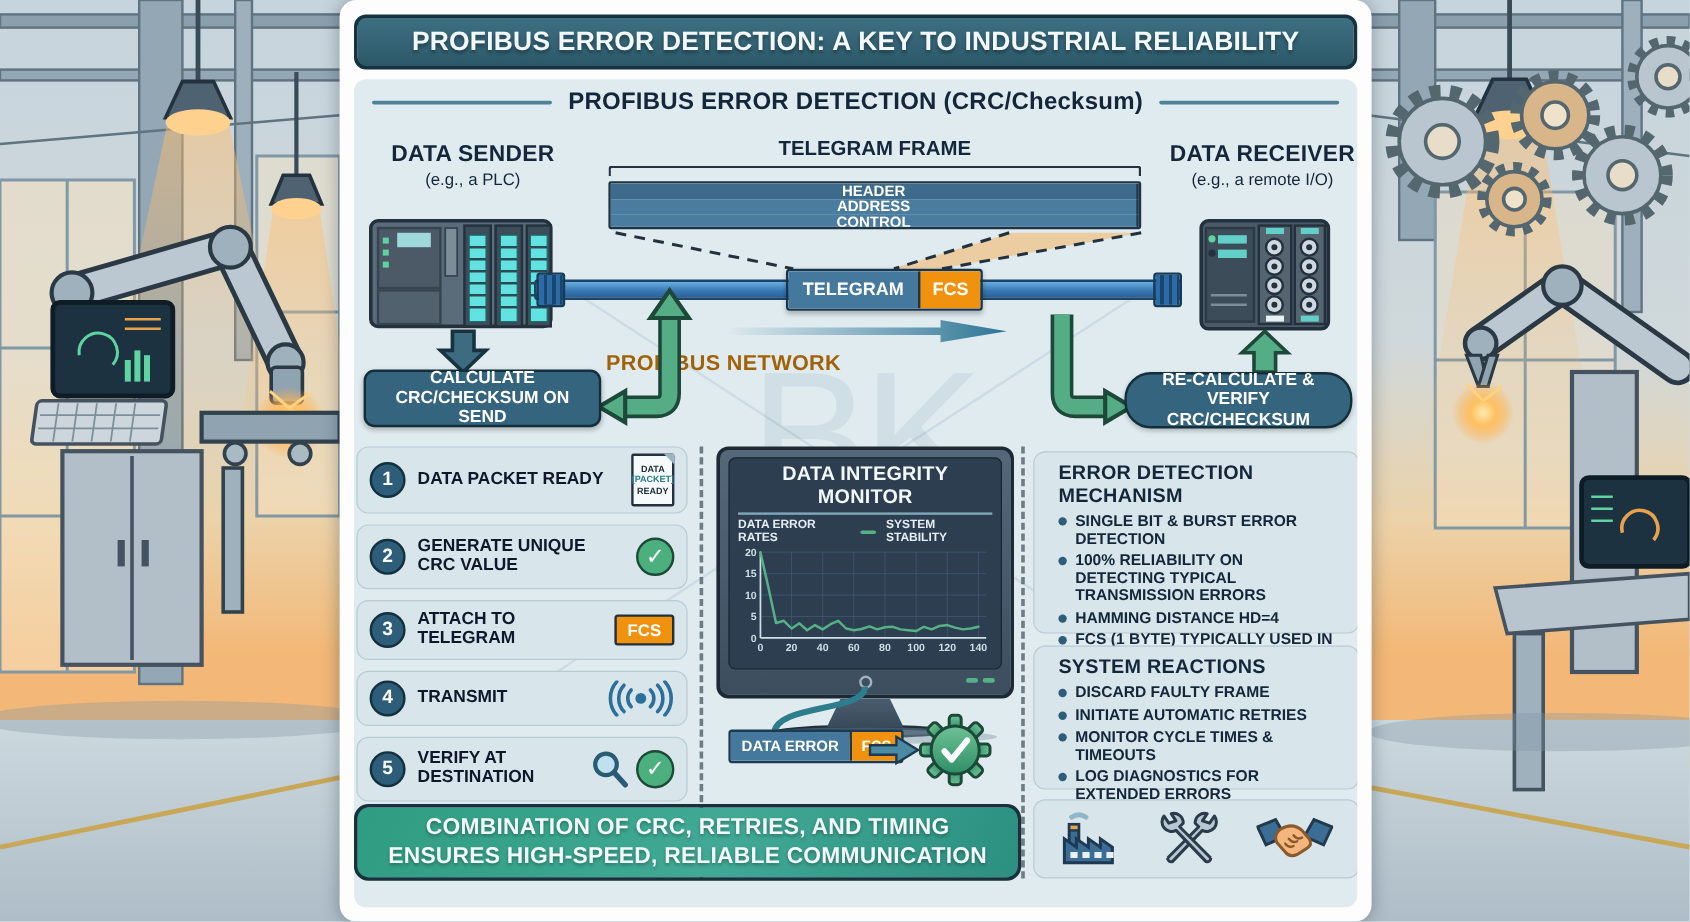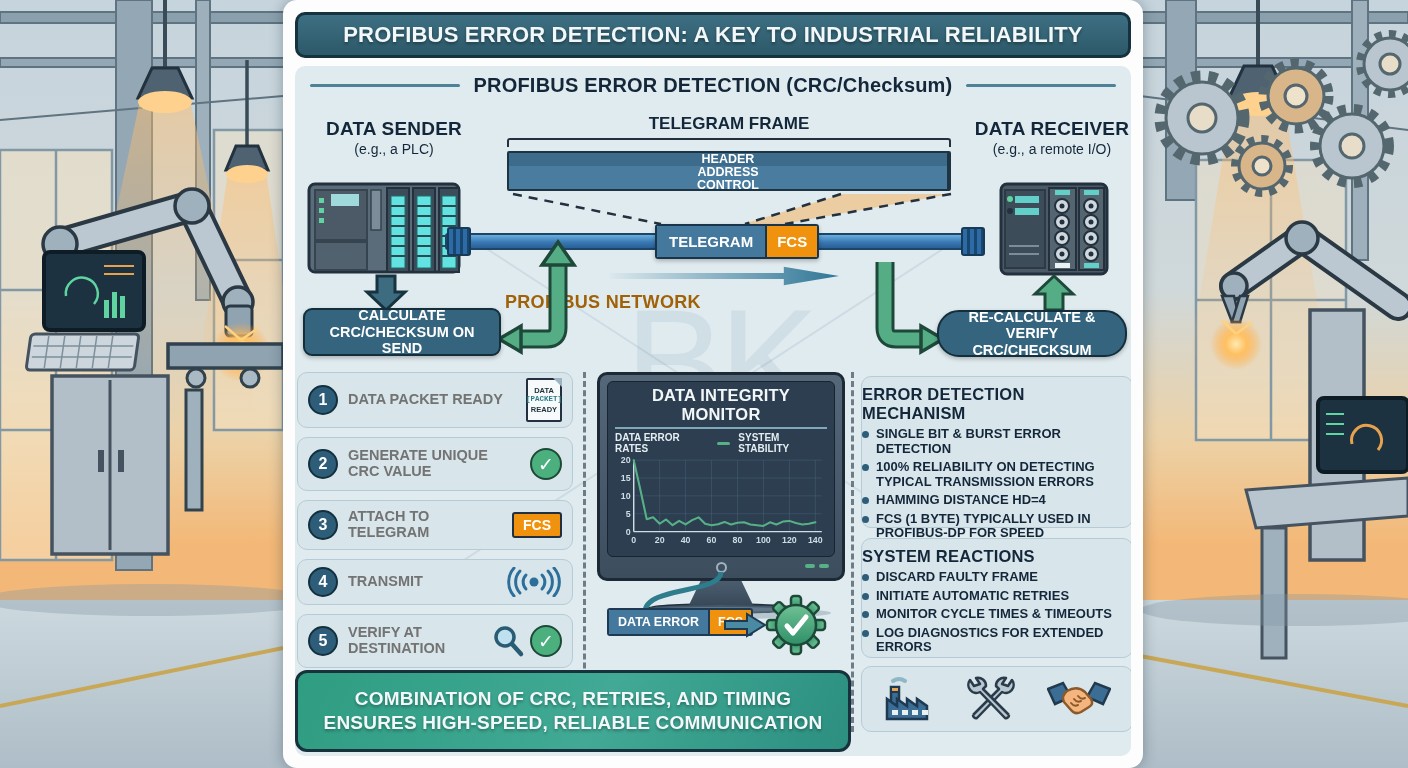--- a/index.html
+++ b/index.html
@@ -64,32 +64,32 @@
   
   .vdivider{top:306px;height:360px;border-left:3px dashed #31414e;opacity:.65;}
 
   #steps{left:2px;top:306px;width:276px;display:flex;flex-direction:column;gap:9px;}
   .step{background:#d8e5ea;border:1.5px solid #b6ccd4;border-radius:10px;display:flex;align-items:center;
         gap:10px;padding:4px 10px;}
   .step:nth-child(1){min-height:56px;}.step:nth-child(2){min-height:54px;}
   .step:nth-child(3){min-height:50px;}.step:nth-child(4){min-height:46px;}.step:nth-child(5){min-height:54px;}
   .stepnum{width:30px;height:30px;min-width:30px;border-radius:50%;background:#2d5d78;border:2px solid #13303e;
            color:#fff;font-weight:bold;font-size:16px;display:flex;align-items:center;justify-content:center;}
-  .steplabel{flex:1;font-weight:bold;font-size:14.5px;color:#737373;line-height:1.08;}
+  .steplabel{flex:1;font-weight:bold;font-size:14.5px;color:#0f172a;line-height:1.08;}
   .stepicon{display:flex;align-items:center;gap:5px;}
   .chk{width:32px;height:32px;border-radius:50%;background:#4cb07e;border:2.5px solid #1d4a38;
        display:flex;align-items:center;justify-content:center;color:#fff;font-weight:bold;font-size:19px;}
   .fcschip{background:#f0920e;border:2px solid #203040;border-radius:3px;color:#fff;font-weight:bold;
            font-size:14px;padding:3px 9px;}
   .doc{width:36px;height:44px;background:#f6fafb;border:2px solid #22313d;border-radius:2px;position:relative;
        display:flex;flex-direction:column;align-items:center;justify-content:center;font-weight:bold;
        font-size:7.5px;color:#22313d;line-height:1.25;}
   .doc:before{content:"";position:absolute;top:-2px;right:-2px;border-style:solid;border-width:0 9px 9px 0;
               border-color:transparent #9db5c2 transparent transparent;}
-  .doc .teal{color:#2e7d8c;font-family:Liberation Mono, monospace;}
+  .doc .teal{color:#2e7d8c;}
 
   
   #monitor{left:302px;top:306px;width:248px;}
   #mon-frame{background:linear-gradient(180deg,#55687a,#3c4d5e);border:3px solid #1d2a36;border-radius:10px;padding:6px 7px 4px;}
   #mon-screen{background:#2c3e50;border-radius:6px;border:1.5px solid #18242f;padding:4px 7px 2px;}
   #mon-title{color:#f2f7f9;font-weight:bold;font-size:16.5px;text-align:center;letter-spacing:.2px;
              border-bottom:2px solid #7fa8b8;padding-bottom:3px;}
   #mon-legend{display:flex;align-items:center;justify-content:center;gap:8px;margin-top:3px;
               color:#e4edf2;font-weight:bold;font-size:10px;}
   #mon-legend .dash{width:14px;height:3px;background:#56b286;border-radius:2px;}
@@ -99,30 +99,30 @@
   #mon-bezel .leds i{width:10px;height:4px;background:#56b286;border-radius:2px;}
   #mon-stand{width:64px;height:24px;margin:0 auto;background:linear-gradient(180deg,#4a5d6f,#39495a);
              clip-path:polygon(18% 0,82% 0,100% 100%,0 100%);}
   #mon-base{width:150px;height:11px;margin:-2px auto 0;background:#44586b;border-radius:50%;border:2px solid #22303c;}
   #mon-shadow{width:220px;height:12px;margin:-7px auto 0;background:rgba(130,155,168,.45);border-radius:50%;}
   #errchip{left:10px;top:236px;display:flex;border:2px solid #1d3a52;border-radius:3px;overflow:hidden;position:absolute;}
   #errchip .de{background:#44789c;color:#fff;font-weight:bold;font-size:12.5px;padding:5px 9px;}
   #errchip .fc{background:#f0920e;color:#fff;font-weight:bold;font-size:12.5px;padding:5px 8px;border-left:2px solid #1d3a52;}
 
   
-  .infopanel{left:566px;width:272px;background:#d8e5ea;border:1.5px solid #b6ccd4;border-radius:10px;padding:8px 0;}
+  .infopanel{left:566px;width:272px;background:#d8e5ea;border:1.5px solid #b6ccd4;border-radius:10px;padding:8px 20px;}
   .infopanel h3{margin:0 0 4px;font-size:16.5px;color:#14273a;letter-spacing:.2px;}
   ul.blist{list-style:none;margin:0;padding:0;}
   ul.blist li{display:flex;gap:7px;margin:4px 0;font-weight:bold;font-size:13px;color:#14273a;line-height:1.12;}
   ul.blist .dot{min-width:7px;height:7px;border-radius:50%;background:#2d5d78;margin-top:4px;}
 
   #iconspanel{left:566px;top:600px;width:272px;height:66px;background:#d8e5ea;border:1.5px solid #b6ccd4;
               border-radius:10px;display:flex;align-items:center;justify-content:center;gap:30px;}
 
-  #footbanner{left:0;top:604px;width:556px;height:82px;border:3px solid #17323c;border-radius:12px;
+  #footbanner{left:0;top:604px;width:556px;height:64px;border:3px solid #17323c;border-radius:12px;
               background:linear-gradient(115deg,#2f9d82,#41a995 55%,#2c8f80);
               display:flex;flex-direction:column;align-items:center;justify-content:center;
               color:#f2f7f9;font-weight:bold;font-size:19px;letter-spacing:.2px;line-height:1.25;
               text-shadow:0 2px 3px rgba(0,0,0,.3);}
 </style>
 </head>
 <body>
 
 <div id="scene">
 <svg width="1408" height="768" viewBox="0 0 1408 768">

